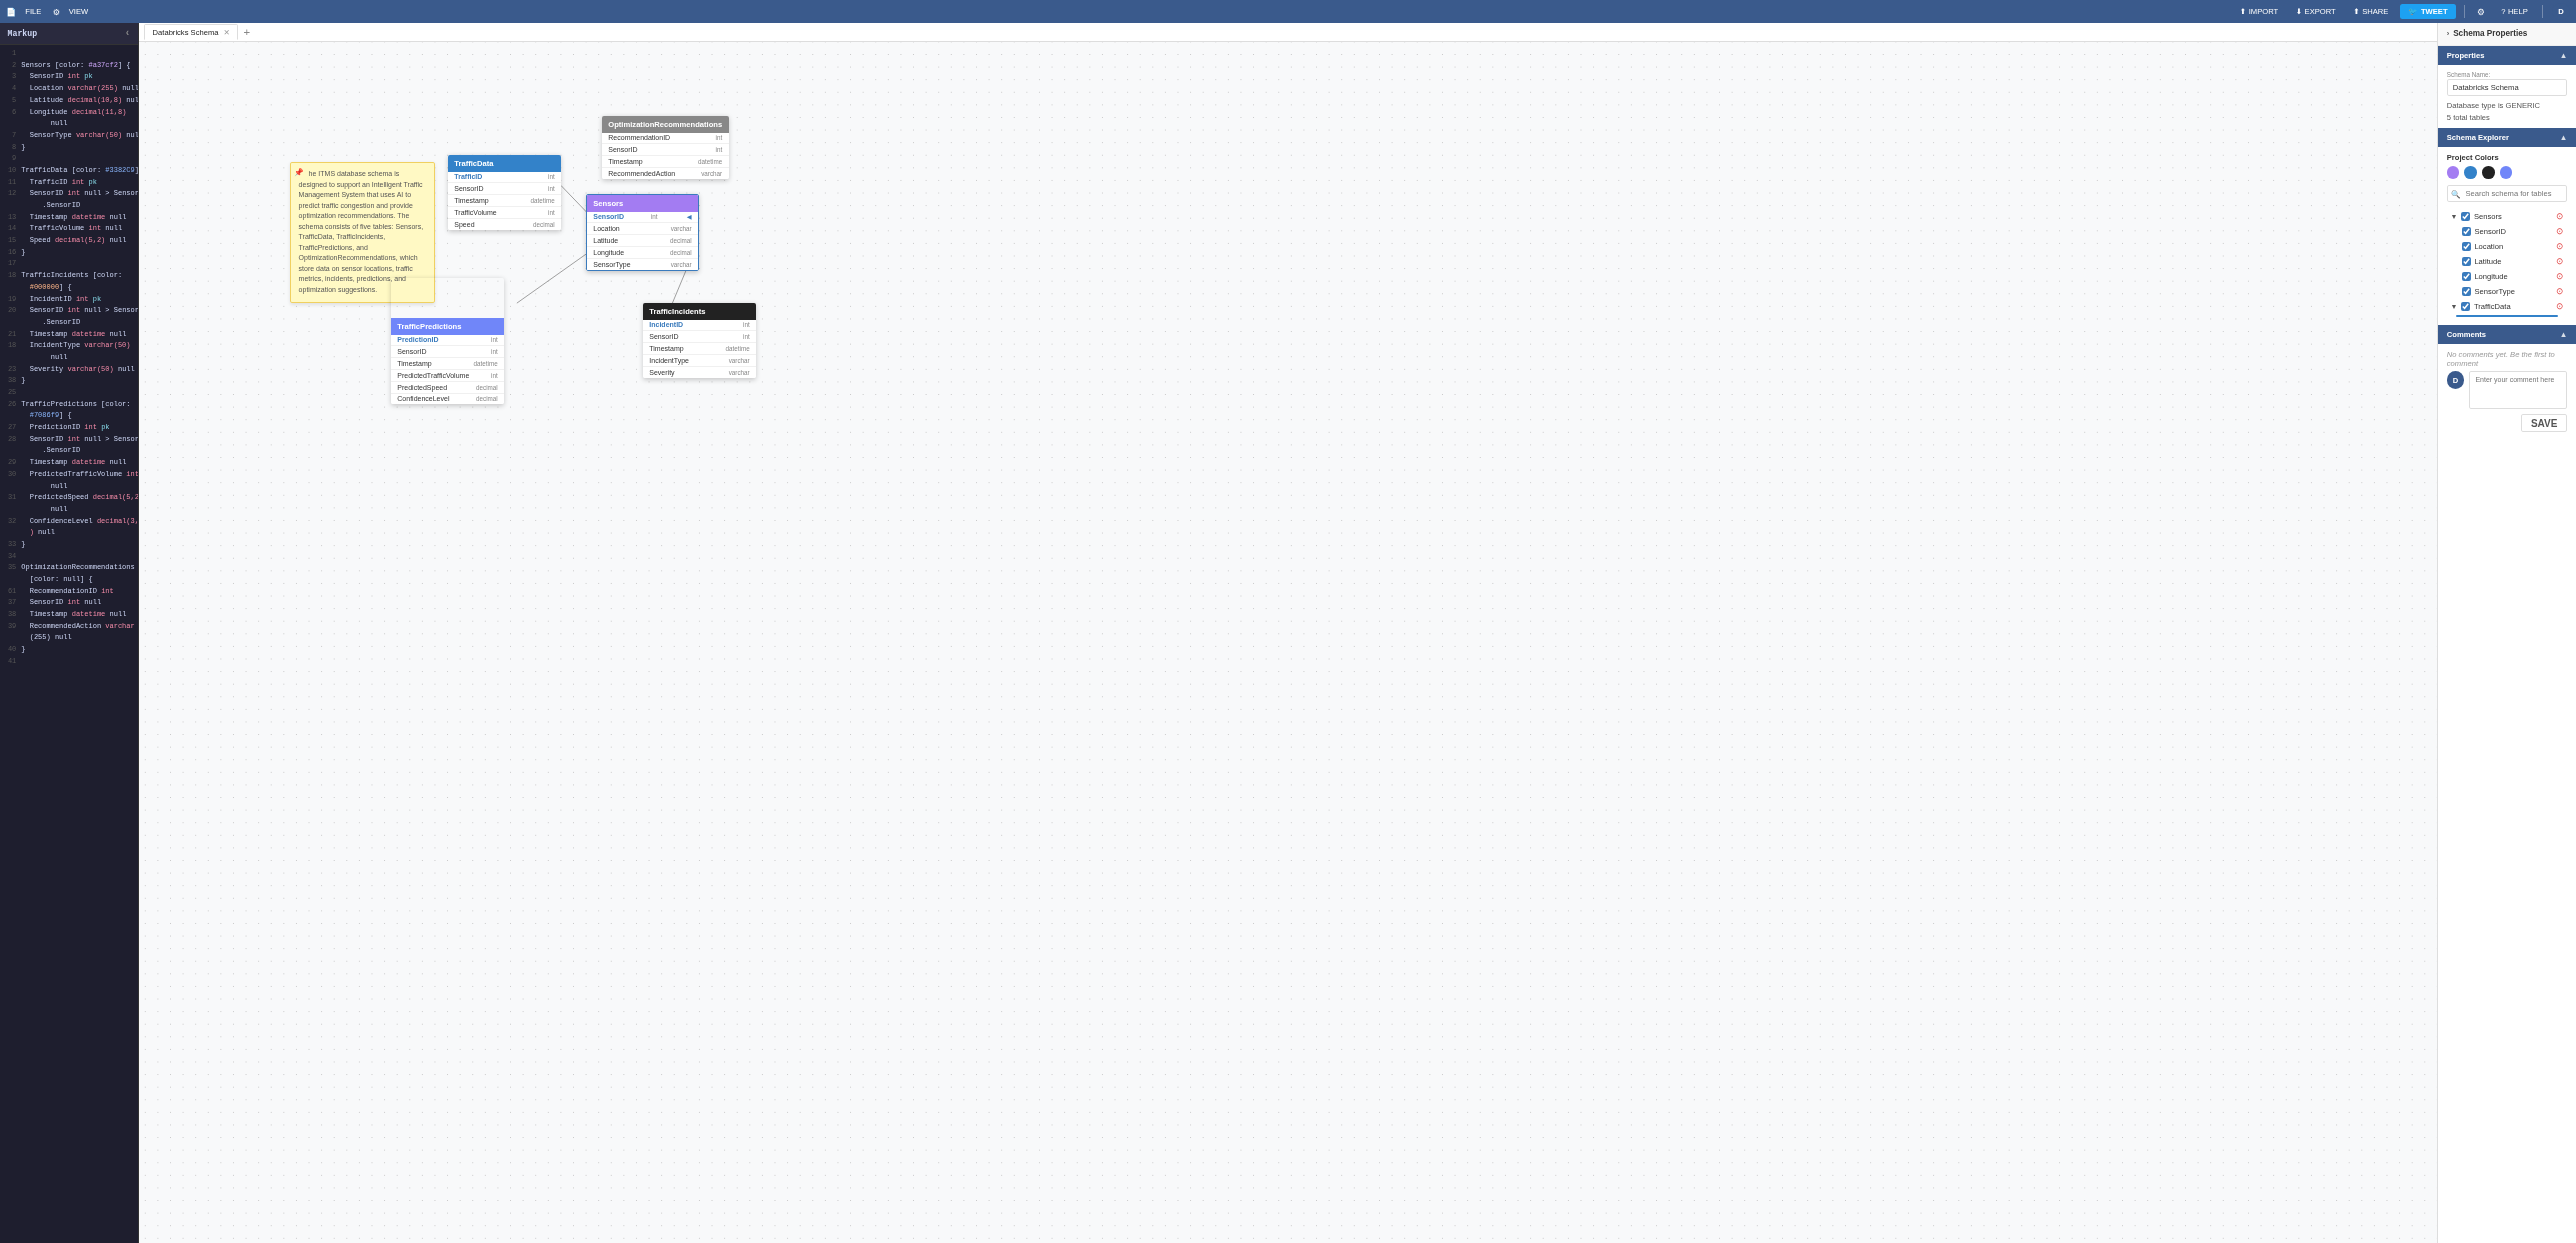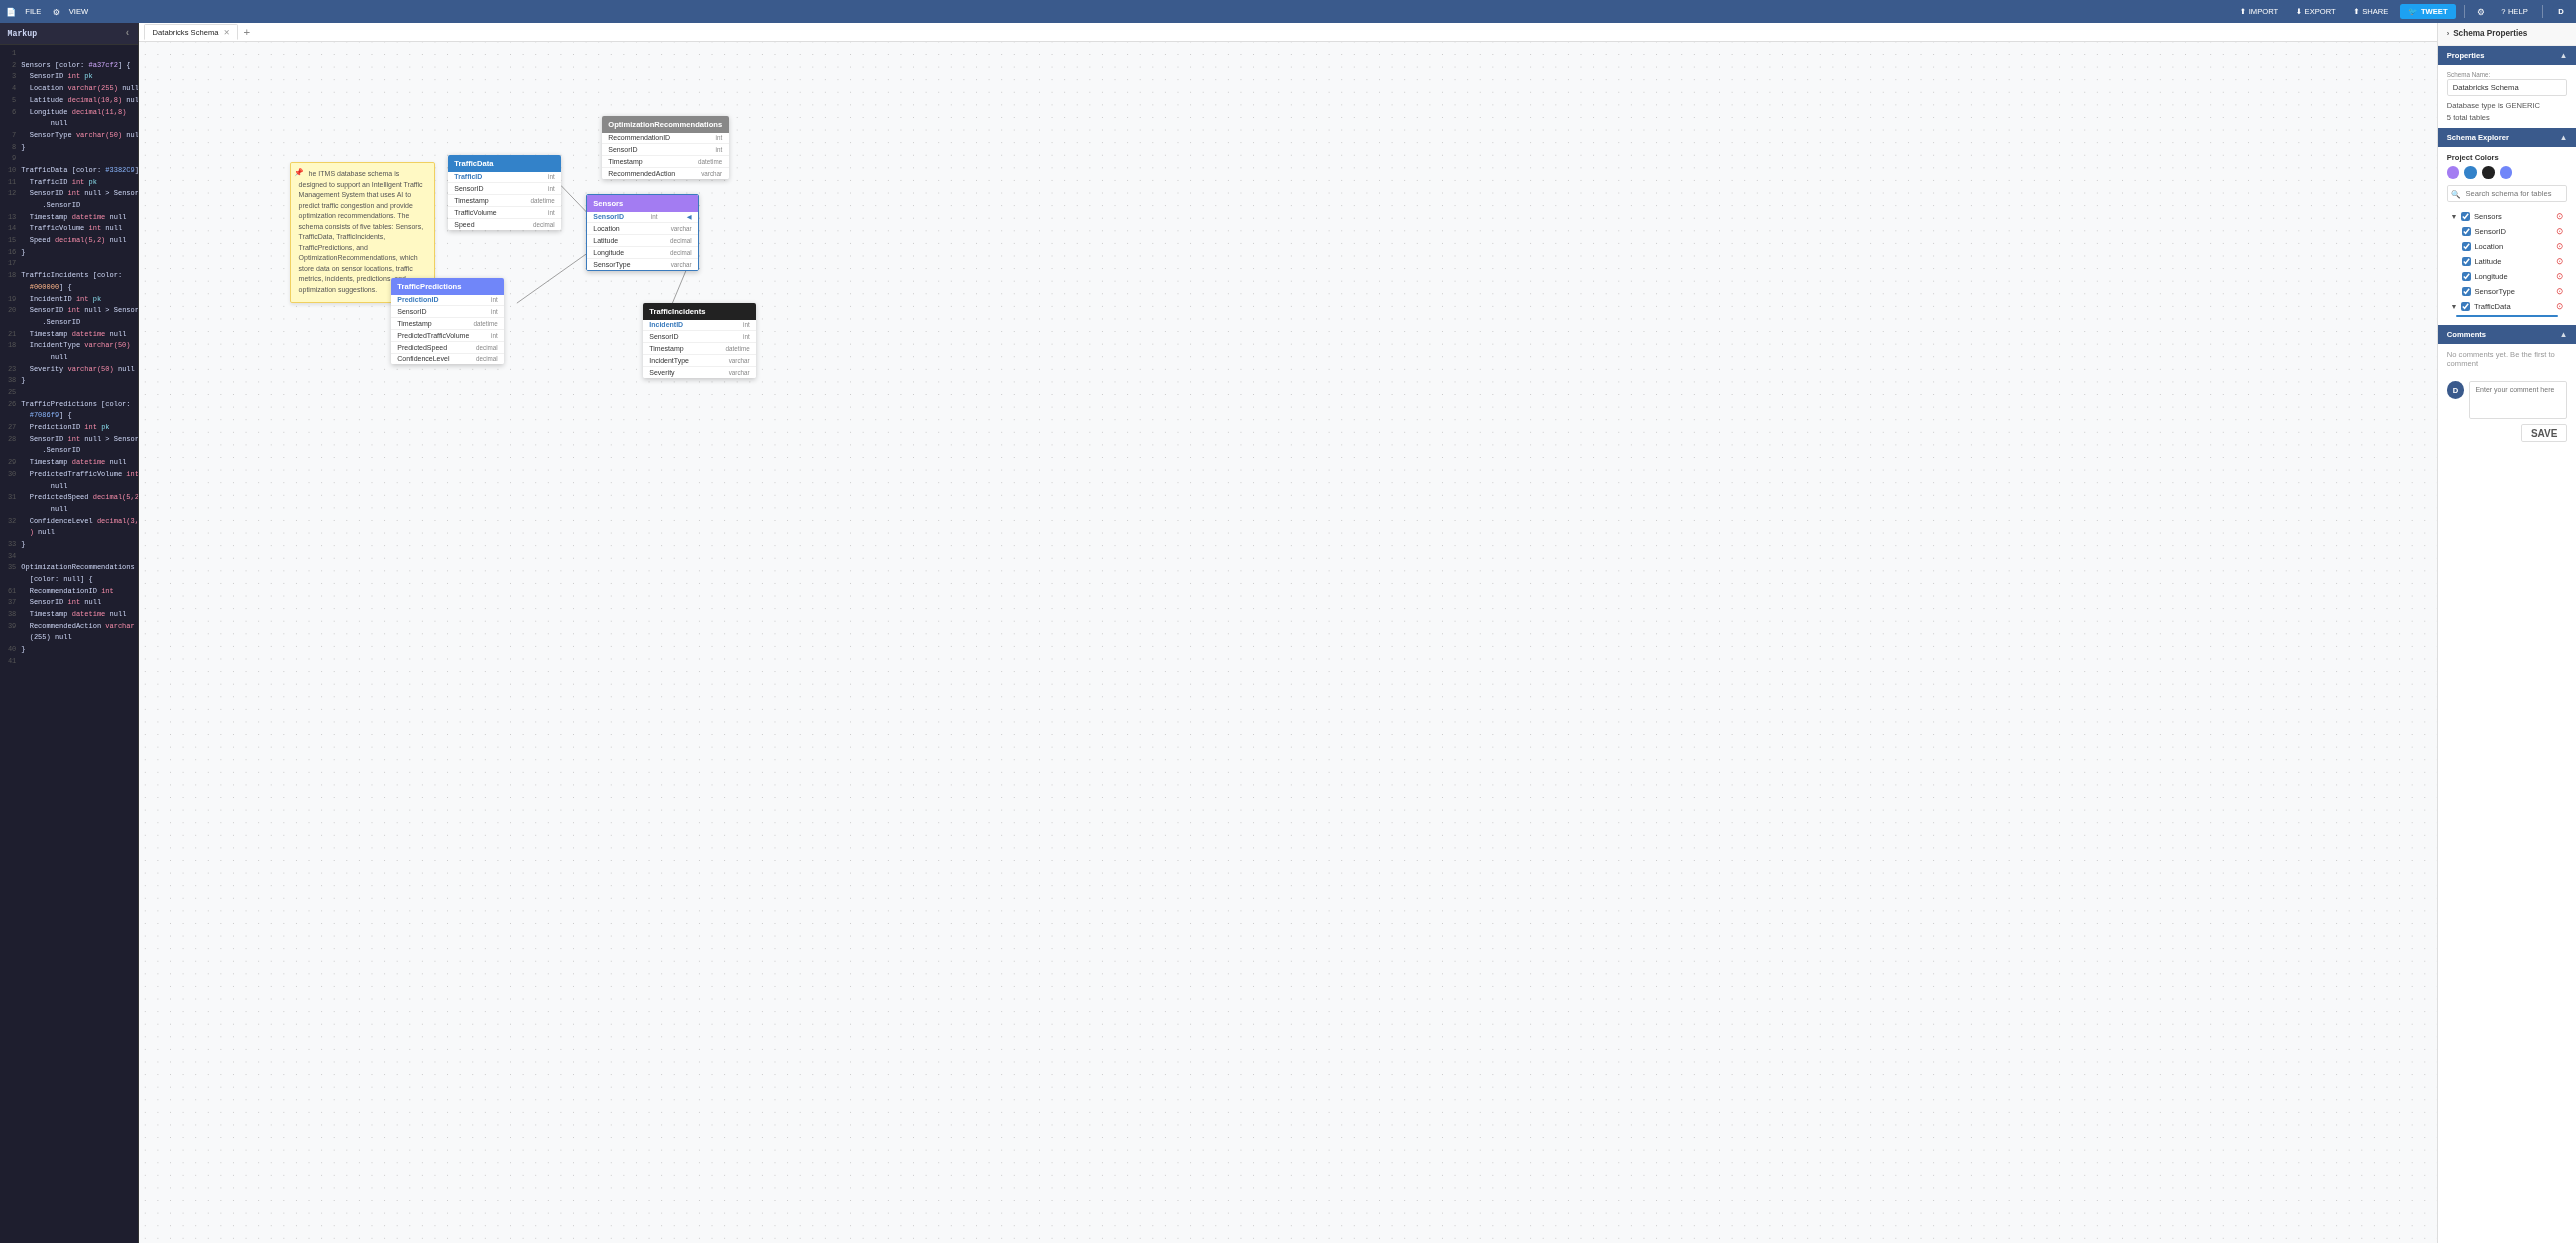--- a/index.html
+++ b/index.html
@@ -157,21 +157,21 @@
     
     .tree-item { display: flex; align-items: center; gap: 3.8px; padding: 2.5px 3.8px; cursor: pointer; }
     .tree-item-indent { padding-left: 15px; }
     .tree-chevron { color: #555; font-size: 7px; cursor: pointer; }
     .tree-checkbox { width: 8.8px; height: 8.8px; accent-color: #3a7bbd; cursor: pointer; }
     .tree-label { font-size: 7.6px; color: #333; flex: 1; }
     .tree-icon-red { color: #e04040; font-size: 8.8px; }
 
     
     .comments-body { padding: 6.3px 8.8px; flex: 1; }
-    .no-comments { font-size: 7.6px; color: #999; margin-bottom: 13px; }
+    .no-comments { font-size: 7.6px; color: #999; margin-bottom: 3px; font-style: italic; }
     .comment-input-row { display: flex; gap: 5px; align-items: flex-start; }
     .comment-avatar {
       width: 17.6px; height: 17.6px; border-radius: 50%;
       background: #3a5a8c; color: #fff;
       display: flex; align-items: center; justify-content: center;
       font-size: 7.6px; font-weight: 700; flex-shrink: 0;
     }
     .comment-textarea {
       flex: 1; border: 0.6px solid #ddd; border-radius: 1.9px;
       padding: 3.8px 5px; font-size: 7px; color: #999;
@@ -533,21 +533,21 @@
           <span class="db-col-type">int</span>
         </div>
         <div class="db-table-row">
           <span>Speed</span>
           <span class="db-col-type">decimal</span>
         </div>
       </div>
     </div>
 
     <div class="db-table" style="left: 252px; top: 255px;">
-      <div class="db-table-header" style="background: #7086f9;">
+      <div class="db-table-header" style="background: #7086f9; margin-top: 40px;">
         <span>TrafficPredictions</span>
       </div>
       <div class="db-table-body">
         <div class="db-table-row">
           <span class="db-pk">PredictionID</span>
           <span class="db-col-type">int</span>
         </div>
         <div class="db-table-row">
           <span>SensorID</span>
           <span class="db-col-type">int</span>

